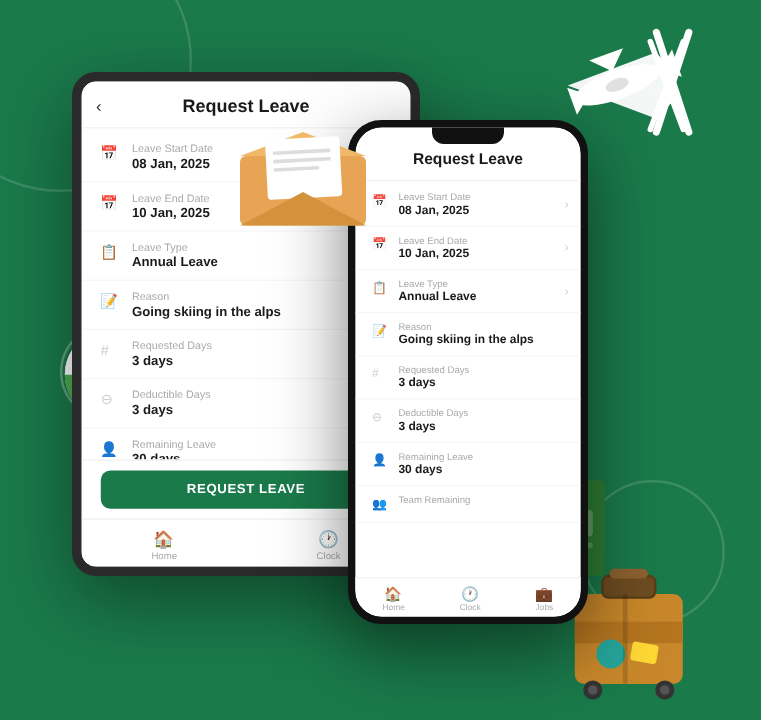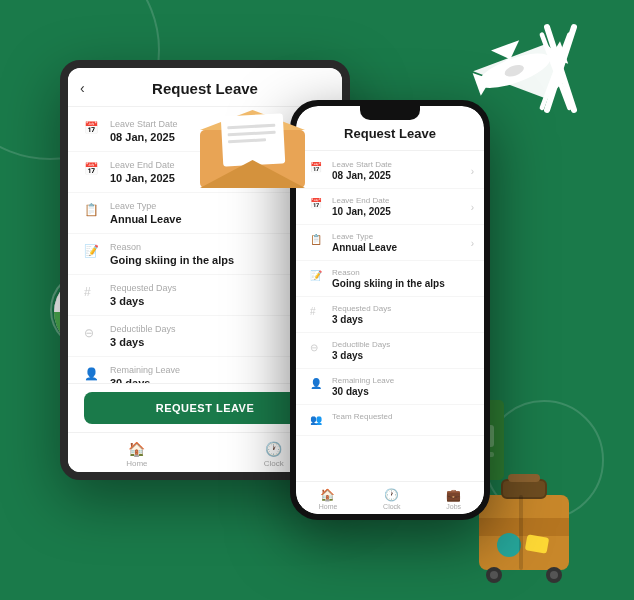--- a/index.html
+++ b/index.html
@@ -519,21 +519,21 @@
     <span class="phone-row-icon">👤</span>
     <div>
       <div class="phone-row-label">Remaining Leave</div>
       <div class="phone-row-value">30 days</div>
     </div>
 
   </div>
           <div class="phone-row">
     <span class="phone-row-icon">👥</span>
     <div>
-      <div class="phone-row-label">Team Requested</div>
+      <div class="phone-row-label">Team Remaining</div>
       <div class="phone-row-value"></div>
     </div>
 
   </div>
         </div>
     </div>
     <div class="phone-nav">
       <div class="phone-nav-item">
         <span class="phone-nav-icon">🏠</span>
         <span>Home</span>

